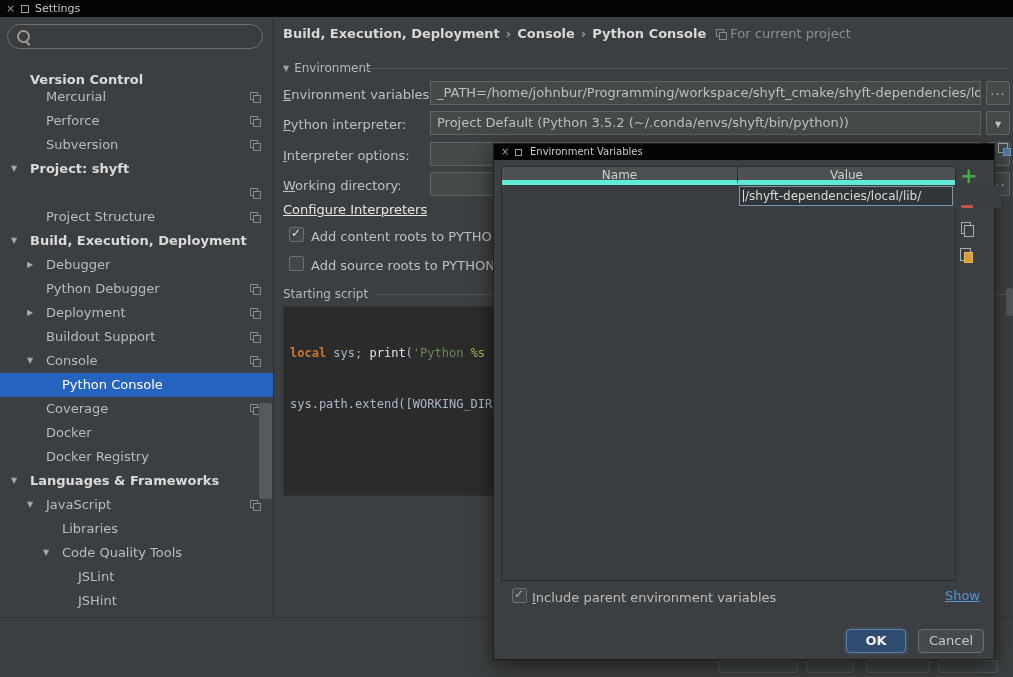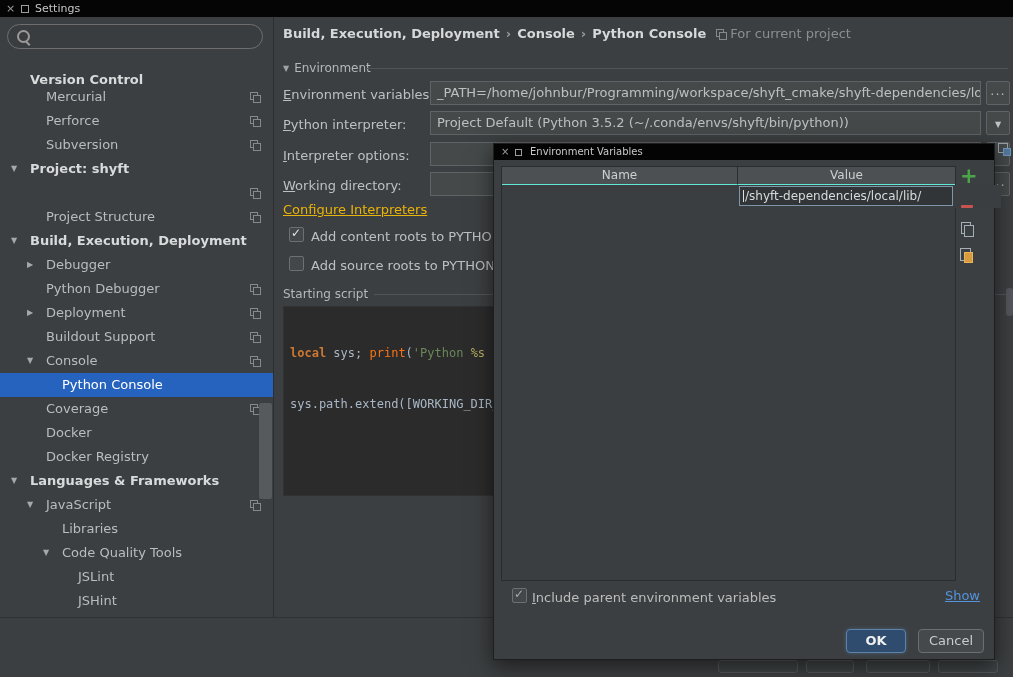--- a/index.html
+++ b/index.html
@@ -43,49 +43,49 @@
   .flabel u, .cb-label u{text-decoration:underline;}
   .tfield{position:absolute;background:#45494A;border:1px solid #5F6365;box-sizing:border-box;
           font-size:13px;color:#BDC0C2;line-height:22px;padding:0 6px;white-space:nowrap;overflow:hidden;}
   .sq-btn{position:absolute;left:986px;width:24px;height:24px;background:#45494A;border:1px solid #5F6365;
           border-radius:2px;box-sizing:border-box;text-align:center;color:#B4B7B9;cursor:default;}
   .sq-btn.dots{line-height:18px;font-size:13px;letter-spacing:1px;}
   .sq-btn.combo::before{content:'▼';font-size:8px;line-height:22px;color:#C0C3C5;}
   .macro-icon{position:relative;width:12px;height:12px;margin:5px auto 0;}
   .macro-icon::before{content:'';position:absolute;left:0;top:0;width:8px;height:8px;border:1px solid #99A1A7;}
   .macro-icon::after{content:'';position:absolute;left:5px;top:5px;width:6px;height:6px;background:#54789C;border:1px solid #6E96BE;}
-  .cfg-link{position:absolute;left:283px;top:202px;font-size:13px;color:#eab308;text-decoration:underline;white-space:nowrap;}
+  .cfg-link{position:absolute;left:283px;top:202px;font-size:13px;color:#e5e5e5;text-decoration:underline;white-space:nowrap;}
   .cbox{position:absolute;width:15px;height:15px;background:#43474A;border:1px solid #6C7072;border-radius:2px;box-sizing:border-box;}
   .cbox.checked::after{content:'✓';position:absolute;left:1px;top:-2px;font-size:12px;font-weight:bold;color:#E4E6E7;}
   .cbox.gray-check::after{color:#ACACAC;}
   .cb-label{position:absolute;font-size:13px;color:#BDC0C2;white-space:nowrap;}
   .codebox{position:absolute;left:283px;top:306px;width:373px;height:190px;background:#2B2B2B;border:1px solid #323232;
            box-sizing:border-box;font-family:"DejaVu Sans Mono","Liberation Mono",monospace;font-size:12px;
            line-height:17px;padding:4px 6px;white-space:pre;overflow:hidden;color:#A9B7C6;}
   .c-keyword{color:#CC7832;font-weight:bold;}
   .c-plain{color:#A9B7C6;}
-  .c-builtin{color:#f97316;}
+  .c-builtin{color:#e5e5e5;}
   .c-string{color:#6A8759;}
   .c-format{color:#B3AE5E;}
   .rs-thumb{position:absolute;left:1006px;top:288px;width:7px;height:28px;background:#52565A;border-radius:3px;}
 
   
   .bottom{position:absolute;left:0;top:617px;width:1013px;height:60px;background:#3C3F41;border-top:1px solid #2F3234;}
   .ghost{position:absolute;top:660px;height:13px;background:#3F4345;border:1px solid #54585A;border-radius:3px;box-sizing:border-box;}
 
   
   .modal{position:absolute;left:493px;top:143px;width:502px;height:517px;background:#3C3F41;border:1px solid #1E1E1E;
          box-sizing:border-box;box-shadow:0 6px 20px rgba(0,0,0,0.55);}
   .m-titlebar{position:absolute;left:0;top:0;width:100%;height:16px;background:#040404;}
   .m-close{position:absolute;left:7px;top:0;font-size:10px;line-height:15px;color:#9E9E9E;}
   .m-max{position:absolute;left:21px;top:5px;width:5px;height:5px;border:1px solid #9E9E9E;}
   .m-title{position:absolute;left:36px;top:1px;font-size:10px;line-height:14px;color:#C9C9C9;white-space:nowrap;}
   .mtable{position:absolute;left:7px;top:22px;width:455px;height:415px;border:1px solid #2A2D2F;box-sizing:border-box;background:#3B3E40;}
   .mth{position:absolute;top:0;height:18px;background:#4C5053;font-size:12px;color:#CFCFCF;text-align:center;
-       line-height:17px;border-bottom:1px solid #5eead4;box-sizing:border-box;}
+       line-height:17px;border-bottom:5px solid #5eead4;box-sizing:border-box;}
   .mth.name{left:0;width:236px;border-right:1px solid #2A2D2F;}
   .mth.value{left:236px;width:217px;}
   .mrow-name{position:absolute;left:0;top:18px;width:236px;height:23px;background:#2663BF;color:#FFFFFF;
              font-size:13px;line-height:23px;padding-left:7px;box-sizing:border-box;white-space:nowrap;overflow:hidden;}
   .mrow-value{position:absolute;left:236px;top:18px;width:217px;height:23px;background:#3B3E40;padding-left:46px;}
   .vedit{position:absolute;left:1px;top:1px;width:214px;height:20px;background:#313537;border:1px solid #7E95AC;
          box-sizing:border-box;font-size:12px;color:#D8DADB;line-height:18px;padding-left:3px;white-space:nowrap;overflow:hidden;}
   .caret{display:inline-block;width:1px;height:12px;background:#E0E0E0;vertical-align:-2px;margin-right:1px;}
   .t-add{position:absolute;left:466px;top:24px;width:18px;height:18px;color:#4BA64B;font-size:21px;line-height:16px;font-weight:bold;}
   .t-add::before{content:'+';}

